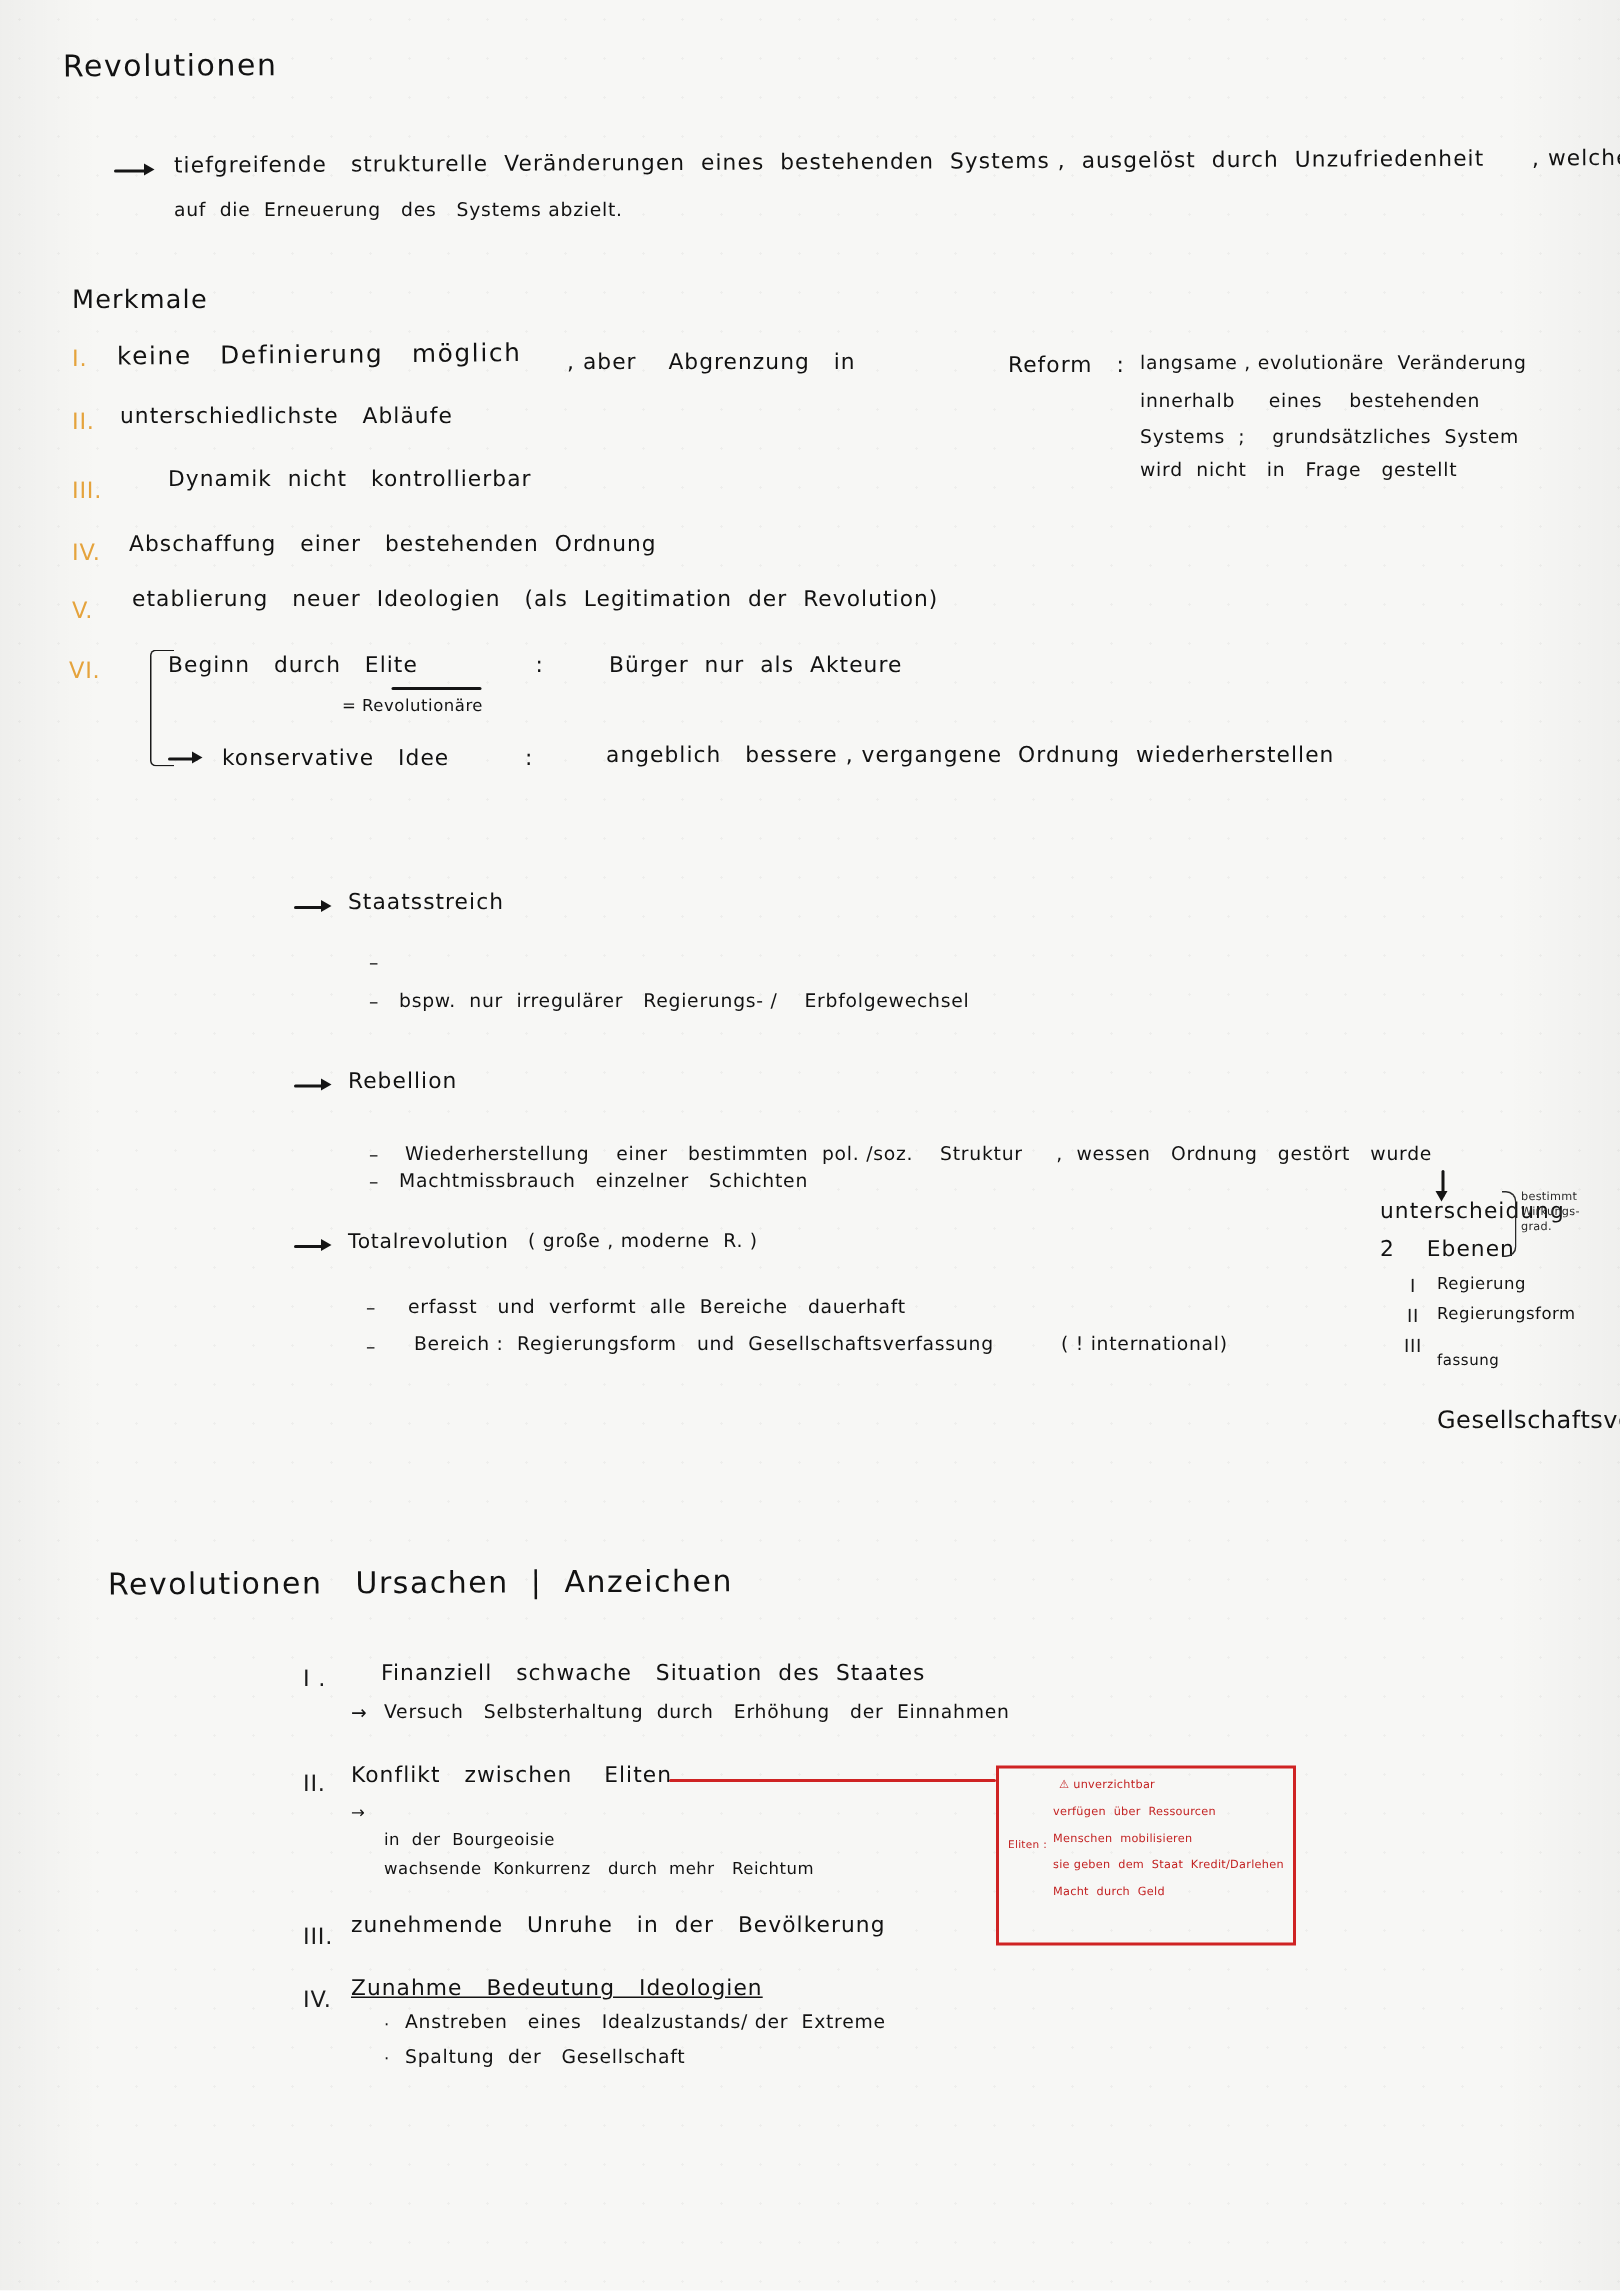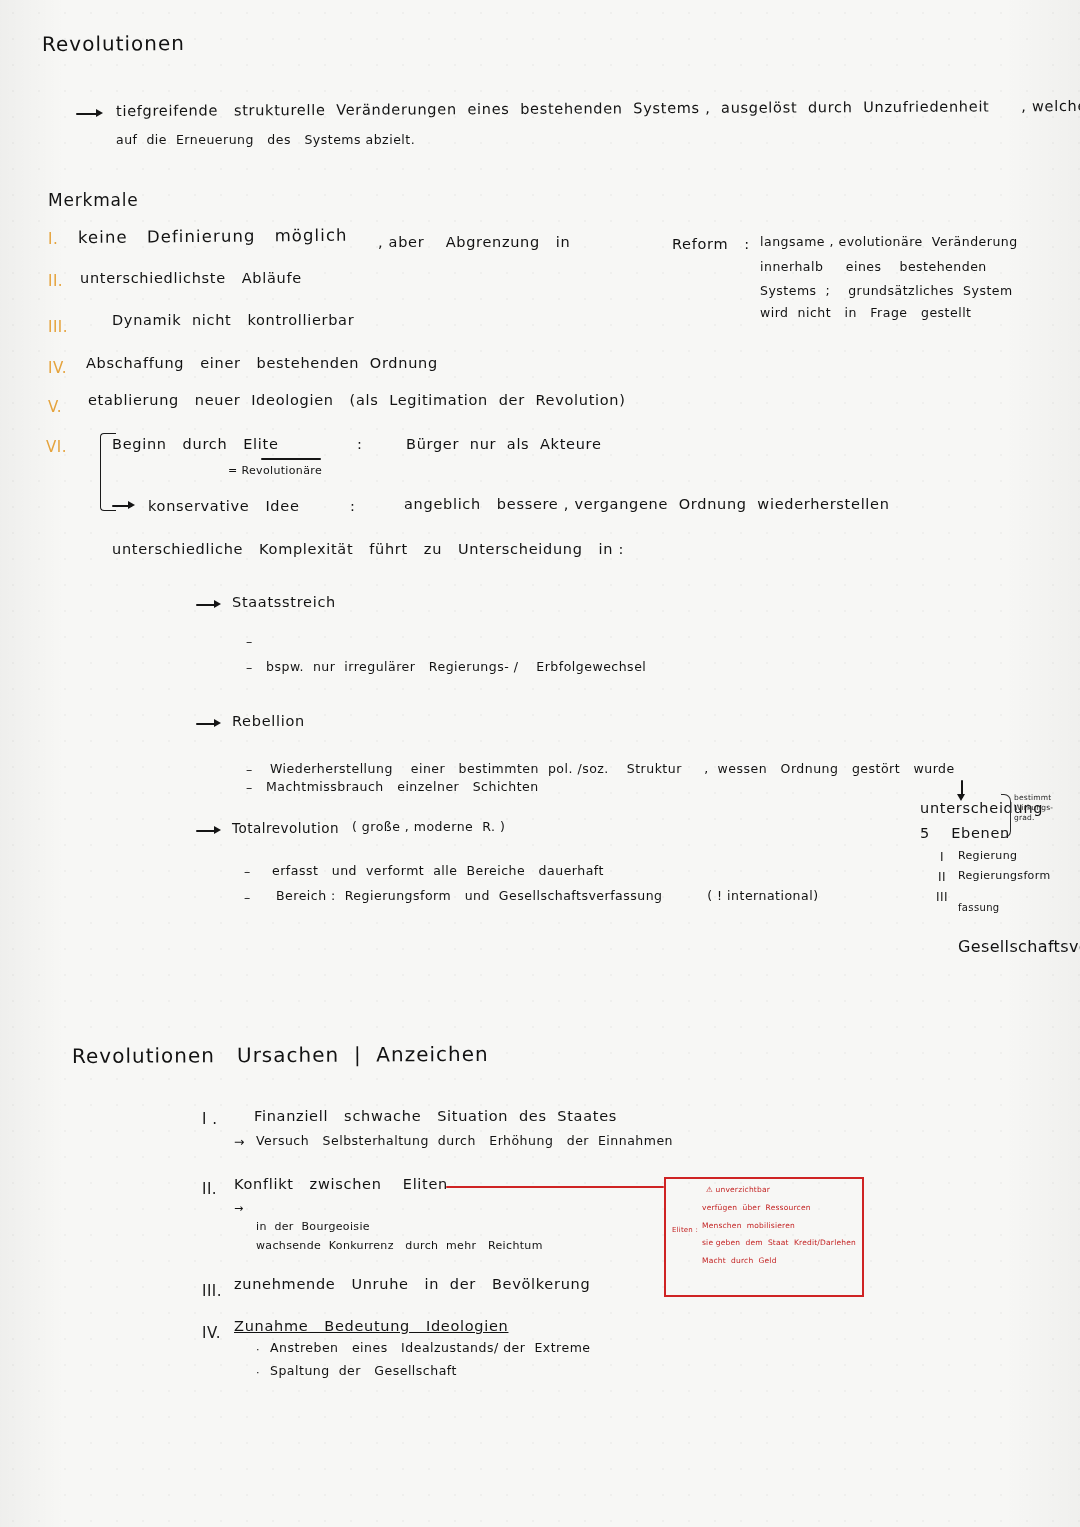--- a/index.html
+++ b/index.html
@@ -196,21 +196,20 @@
   <div class="hand t-mid" style="left:112px; top:436px;">Beginn   durch   Elite</div>
   <div class="underline-el" style="left:261px; top:458px; width:60px;"></div>
   <div class="hand t-mid" style="left:357px; top:436px;">:</div>
   <div class="hand t-mid" style="left:406px; top:436px;">Bürger  nur  als  Akteure</div>
   <div class="hand t-xs" style="left:228px; top:464px;">= Revolutionäre</div>
 
   <div class="hand t-mid" style="left:148px; top:498px;">konservative   Idee</div>
   <div class="hand t-mid" style="left:350px; top:498px;">:</div>
   <div class="hand t-mid" style="left:404px; top:496px;">angeblich   bessere , vergangene  Ordnung  wiederherstellen</div>
 
-  <div class="hand t-mid" style="left:112px; top:541px;">unterschiedliche   Komplexität   führt   zu   Unterscheidung   in :</div>
 
   <div class="stroke stroke-h" style="left:196px; top:604px; width:20px;"></div>
   <div class="arrow-head" style="left:214px; top:600px;"></div>
   <div class="hand t-mid" style="left:232px; top:594px;">Staatsstreich</div>
 
   <div class="hand t-sm" style="left:246px; top:634px;">–</div>
   <div class="hand t-sm" style="left:246px; top:660px;">–</div>
   <div class="hand t-sm" style="left:266px; top:659px;">bspw.  nur  irregulärer   Regierungs- /    Erbfolgewechsel</div>
 
   <div class="stroke stroke-h" style="left:196px; top:723px; width:20px;"></div>
@@ -219,21 +218,21 @@
 
   <div class="hand t-sm" style="left:246px; top:762px;">–</div>
   <div class="hand t-sm" style="left:270px; top:761px;">Wiederherstellung    einer   bestimmten  pol. /soz.    Struktur     ,  wessen   Ordnung   gestört   wurde</div>
   <div class="hand t-sm" style="left:246px; top:780px;">–</div>
   <div class="hand t-sm" style="left:266px; top:779px;">Machtmissbrauch   einzelner   Schichten</div>
 
   <div class="stroke stroke-v" style="left:961px; top:780px; height:18px;"></div>
   <div class="arrow-down" style="left:957px; top:794px;"></div>
 
   <div class="hand t-mid" style="left:920px; top:800px;">unterscheidung</div>
-  <div class="hand t-mid" style="left:920px; top:825px;">5    Ebenen</div>
+  <div class="hand t-mid" style="left:920px; top:825px;">2    Ebenen</div>
 
   <div class="bracket" style="left:1001px; top:794px; width:10px; height:44px; border-radius:0 7px 7px 0; border-left:none; border-right:1.6px solid #2a2a2a;"></div>
   <div class="hand t-tiny" style="left:1014px; top:793px; line-height:1.3;">bestimmt
 Wirkungs-
 grad.</div>
 
   <div class="hand num-dark" style="left:940px; top:850px; font-size:12px;">I</div>
   <div class="hand t-xs" style="left:958px; top:849px;">Regierung</div>
 
   <div class="hand num-dark" style="left:938px; top:870px; font-size:12px;">II</div>

